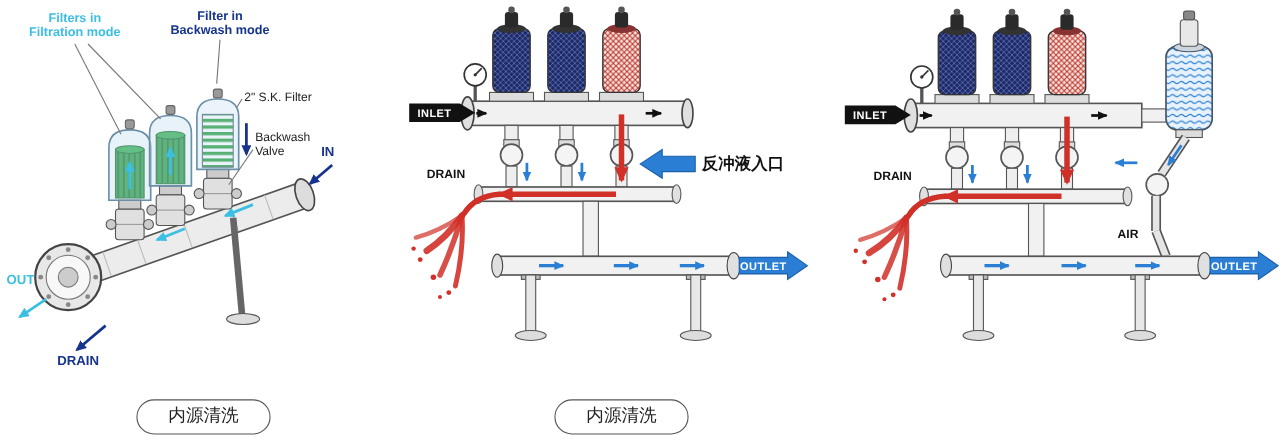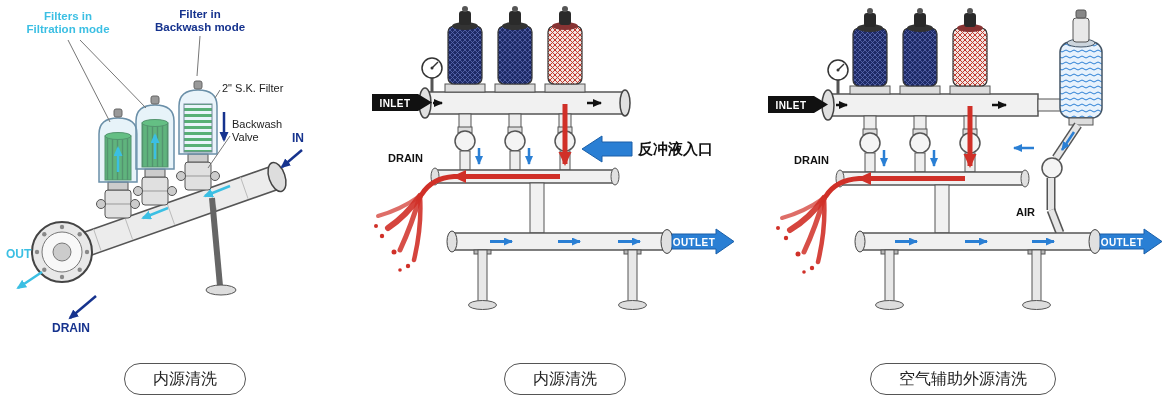--- a/index.html
+++ b/index.html
@@ -459,18 +459,15 @@
       <g>
         <rect x="121" y="250" width="17" height="4" fill="#bbb" stroke="#555"></rect>
         <rect x="125" y="250" width="9" height="52" fill="#e8e8e8" stroke="#555"></rect>
         <ellipse cx="129.5" cy="305" rx="14" ry="4.5" fill="#ddd" stroke="#555"></ellipse>
         <rect x="268" y="250" width="17" height="4" fill="#bbb" stroke="#555"></rect>
         <rect x="272" y="250" width="9" height="52" fill="#e8e8e8" stroke="#555"></rect>
         <ellipse cx="276.5" cy="305" rx="14" ry="4.5" fill="#ddd" stroke="#555"></ellipse>
       </g>
     </svg>
 
-    <div class="pill">
-      <span>空气辅助外源清洗</span>
-    </div>
   </section>
 
 </div>
 
 </body></html>

